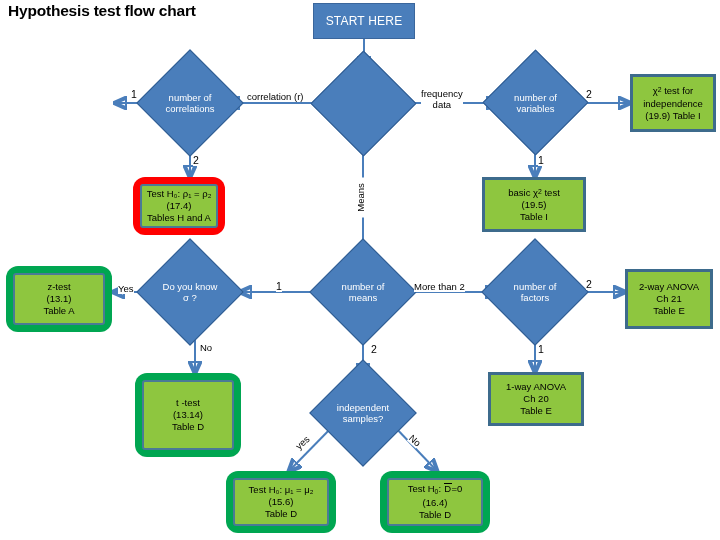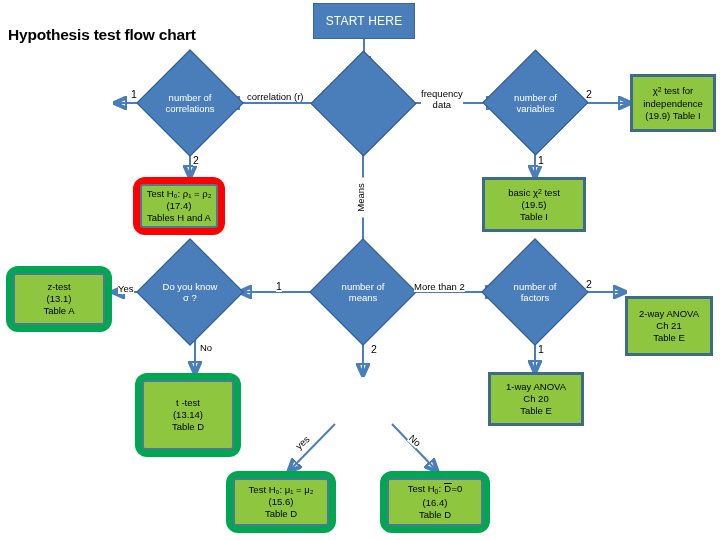--- a/index.html
+++ b/index.html
@@ -20,21 +20,20 @@
   
   #page-title {
     position: absolute;
     left: 8px;
     top: 2px;
     font-size: 15.5px;
     font-weight: bold;
     color: #000000;
     letter-spacing: -0.2px;
     white-space: nowrap;
-    margin-top: 24px;
   }
 
   
   #connectors {
     position: absolute;
     left: 0;
     top: 0;
     width: 720px;
     height: 540px;
   }
@@ -293,38 +292,45 @@
   </div>
 
   <div class="node diamond" style="left:497px; top:254px; width:76px; height:76px;">
     <div class="dia-shape"></div>
     <div class="dia-label">
       <div>number of</div>
       <div>factors</div>
     </div>
   </div>
 
-  <div class="node result-plain" style="left:625px; top:269px; width:88px; height:60px;margin-top:27px;">
+  <div class="node result-plain" style="left:625px; top:269px; width:88px; height:60px;">
     <div>
       <div>2-way ANOVA</div>
       <div>Ch 21</div>
       <div>Table E</div>
     </div>
   </div>
 
   <div class="node result-green" style="left:135px; top:373px; width:106px; height:84px;">
     <div class="inner">
       <div>
         <div>t -test</div>
         <div>(13.14)</div>
         <div>Table D</div>
       </div>
     </div>
   </div>
 
+  <div class="node diamond" style="left:325px; top:375px; width:76px; height:76px;">
+    <div class="dia-shape"></div>
+    <div class="dia-label">
+      <div>independent</div>
+      <div>samples?</div>
+    </div>
+  </div>
 
   <div class="node result-plain" style="left:488px; top:372px; width:96px; height:54px;">
     <div>
       <div>1-way ANOVA</div>
       <div>Ch 20</div>
       <div>Table E</div>
     </div>
   </div>
 
   <div class="node result-green" style="left:226px; top:471px; width:110px; height:62px;">

